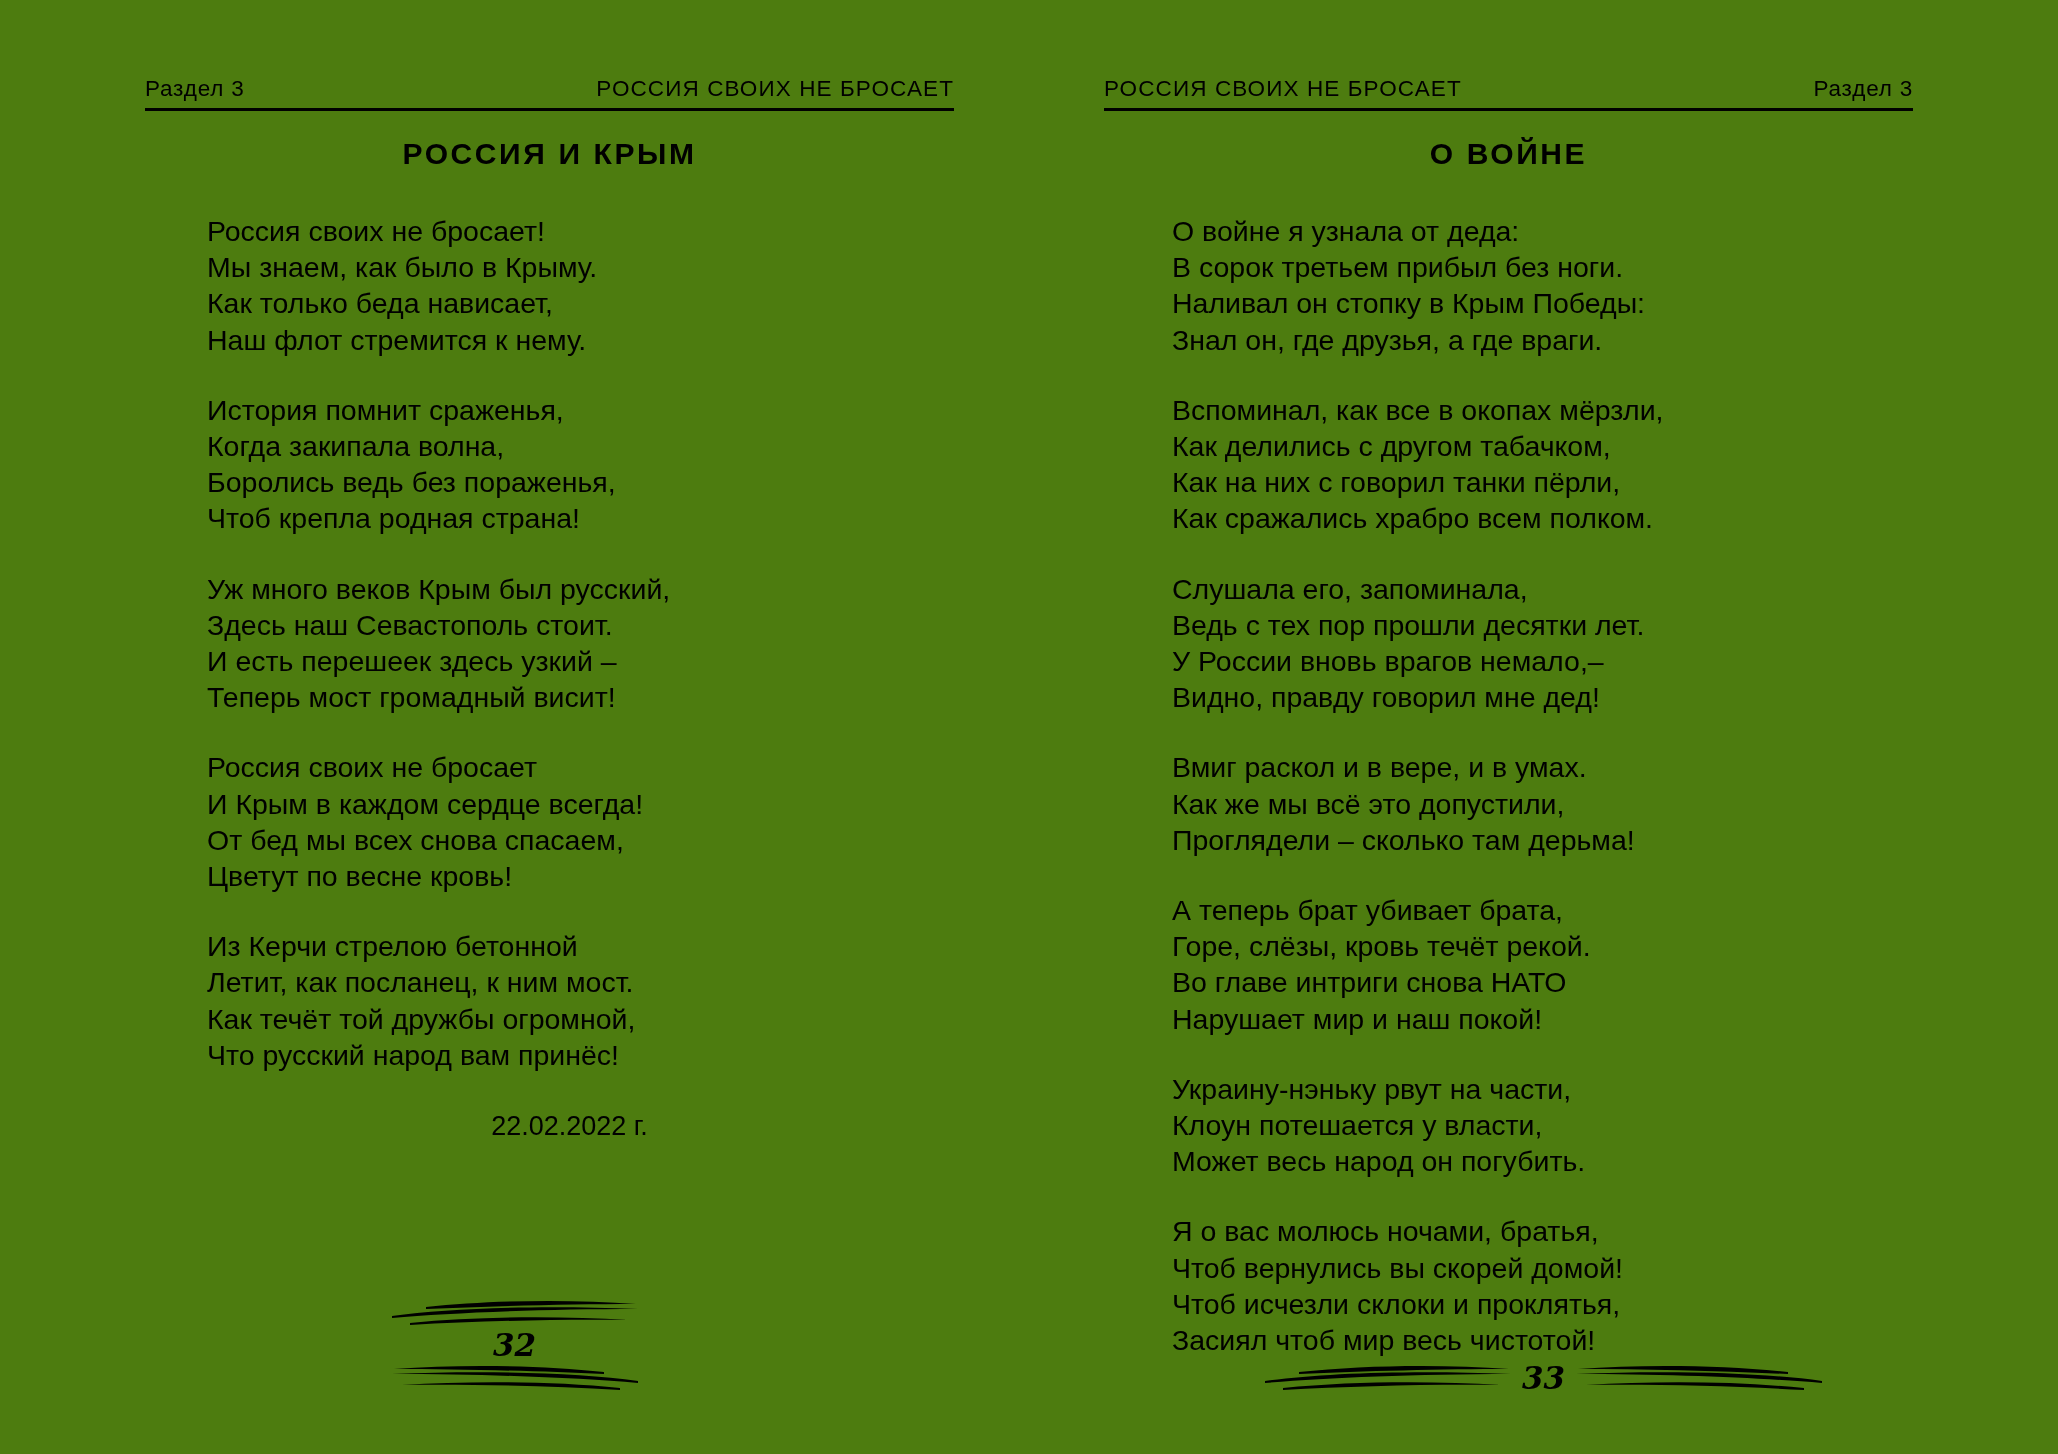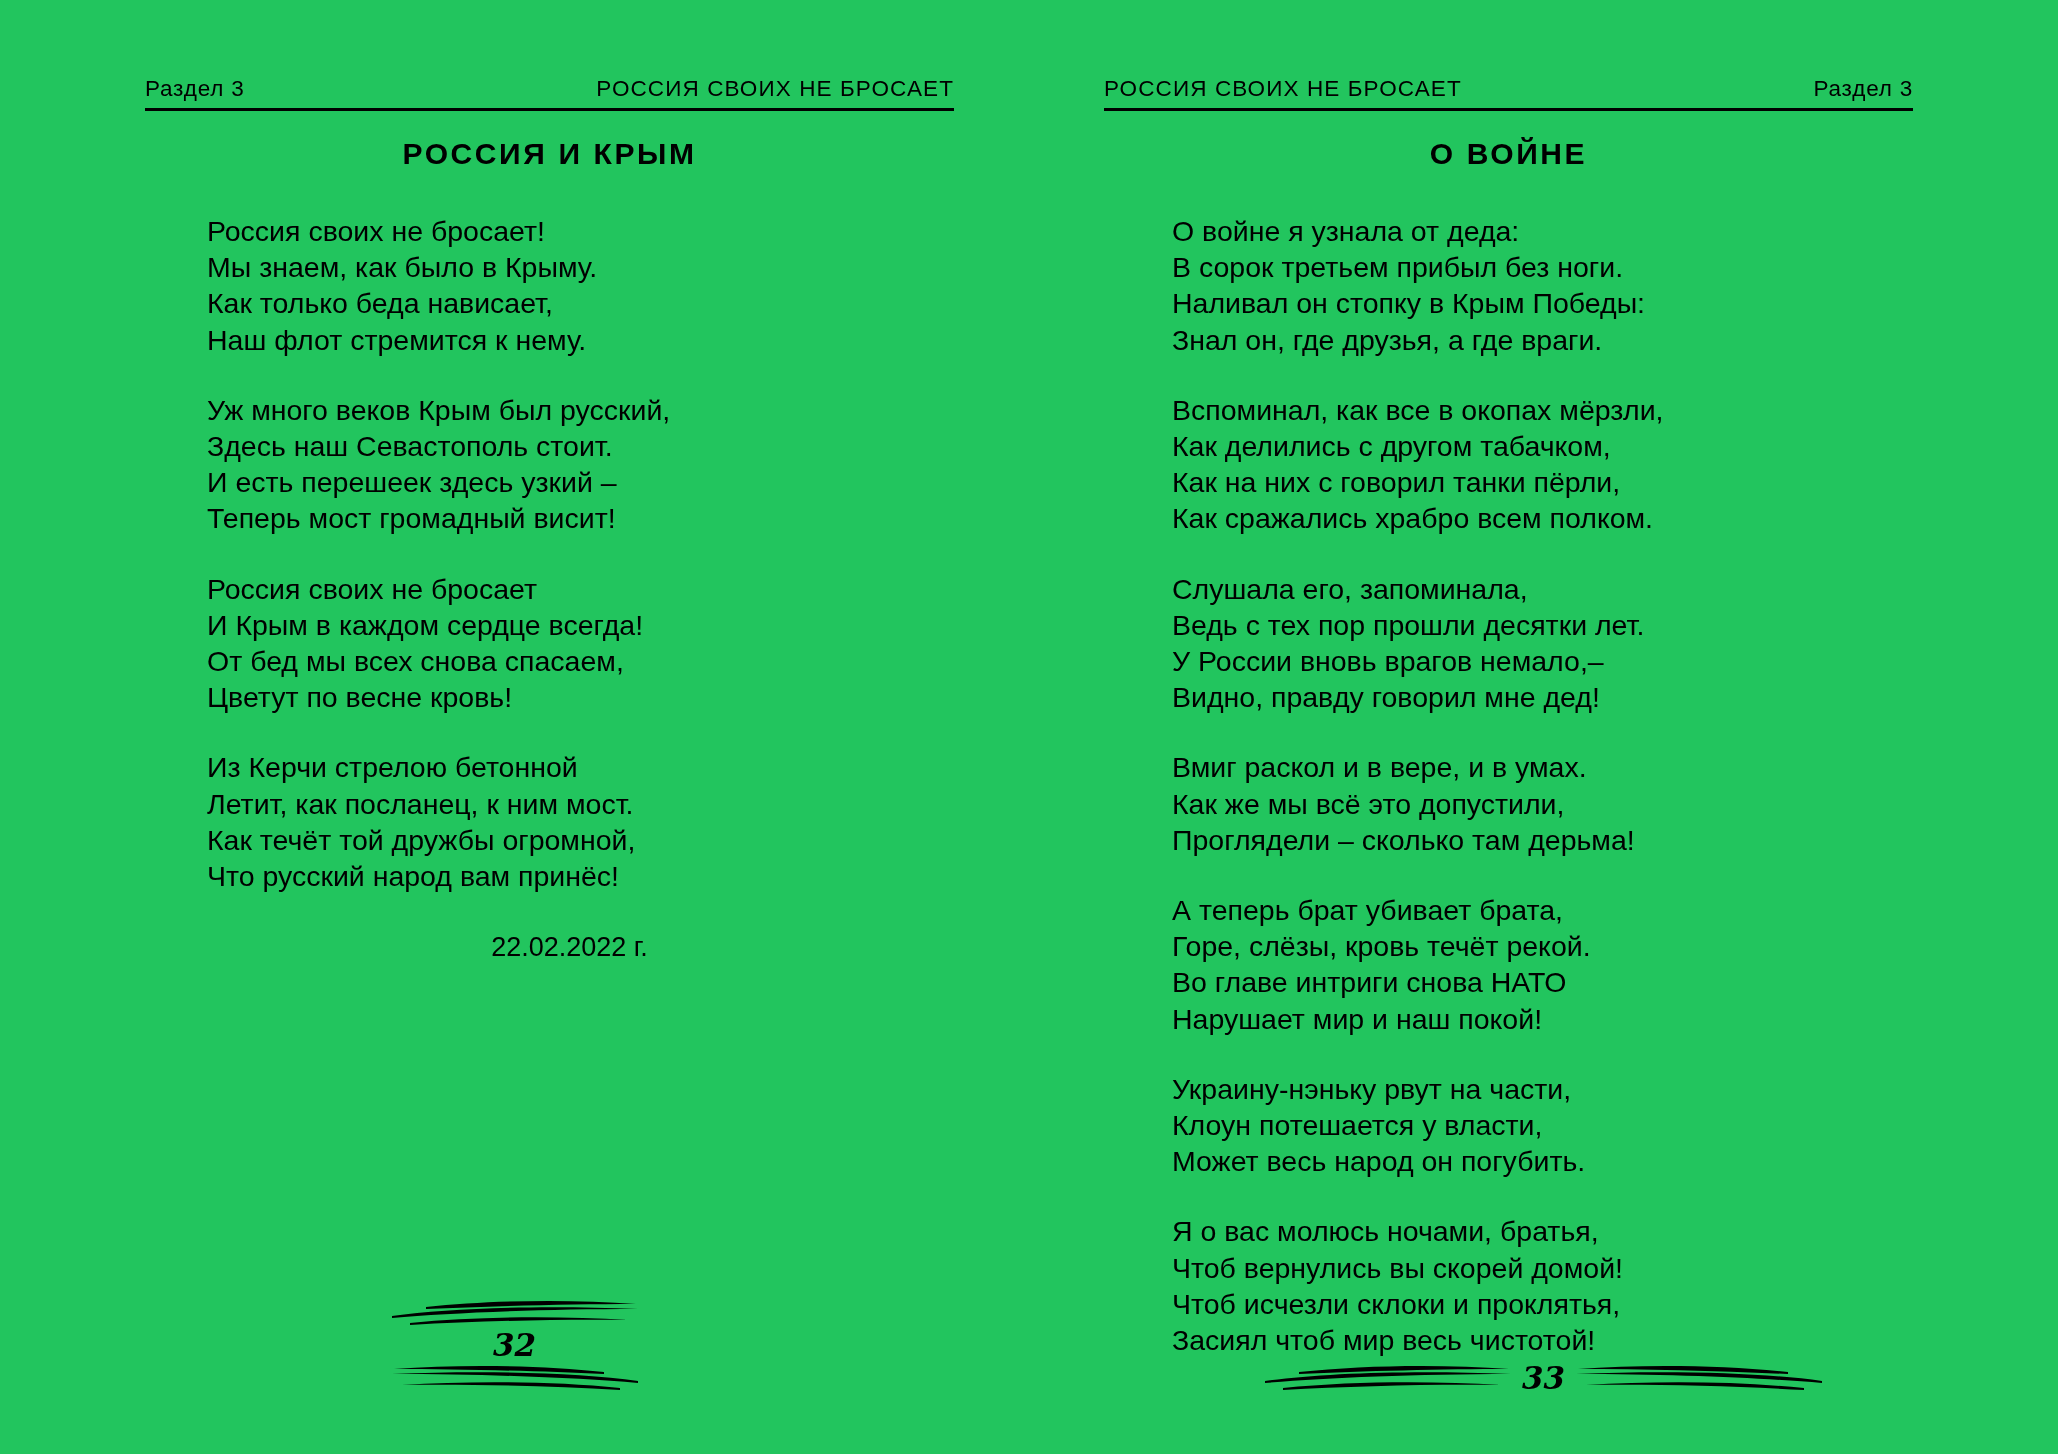--- a/index.html
+++ b/index.html
@@ -12,21 +12,21 @@
     height: 1454px;
     font-family: "Liberation Sans", sans-serif;
     color: #000000;
     overflow: hidden;
   }
   .spread {
     position: relative;
     width: 2058px;
     height: 1454px;
     display: flex;
-    background: #22c55e;
+    background: #4d7c0f;
   }
   .page {
     position: relative;
     width: 1029px;
     height: 1454px;
     box-sizing: border-box;
   }
   .page-left {
     padding: 0 75px 0 145px;
   }
@@ -141,20 +141,26 @@
     <div class="poem-title">РОССИЯ И КРЫМ</div>
 
     <div class="poem-body">
       <div class="stanza">
         <div class="verse-line">Россия своих не бросает!</div>
         <div class="verse-line">Мы знаем, как было в Крыму.</div>
         <div class="verse-line">Как только беда нависает,</div>
         <div class="verse-line">Наш флот стремится к нему.</div>
       </div>
       <div class="stanza">
+        <div class="verse-line">История помнит сраженья,</div>
+        <div class="verse-line">Когда закипала волна,</div>
+        <div class="verse-line">Боролись ведь без пораженья,</div>
+        <div class="verse-line">Чтоб крепла родная страна!</div>
+      </div>
+      <div class="stanza">
         <div class="verse-line">Уж много веков Крым был русский,</div>
         <div class="verse-line">Здесь наш Севастополь стоит.</div>
         <div class="verse-line">И есть перешеек здесь узкий –</div>
         <div class="verse-line">Теперь мост громадный висит!</div>
       </div>
       <div class="stanza">
         <div class="verse-line">Россия своих не бросает</div>
         <div class="verse-line">И Крым в каждом сердце всегда!</div>
         <div class="verse-line">От бед мы всех снова спасаем,</div>
         <div class="verse-line">Цветут по весне кровь!</div>

